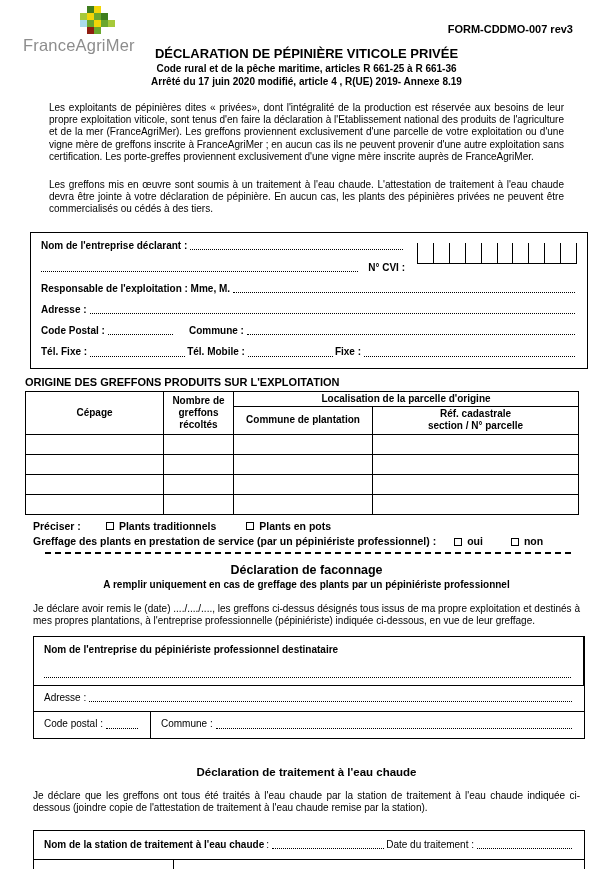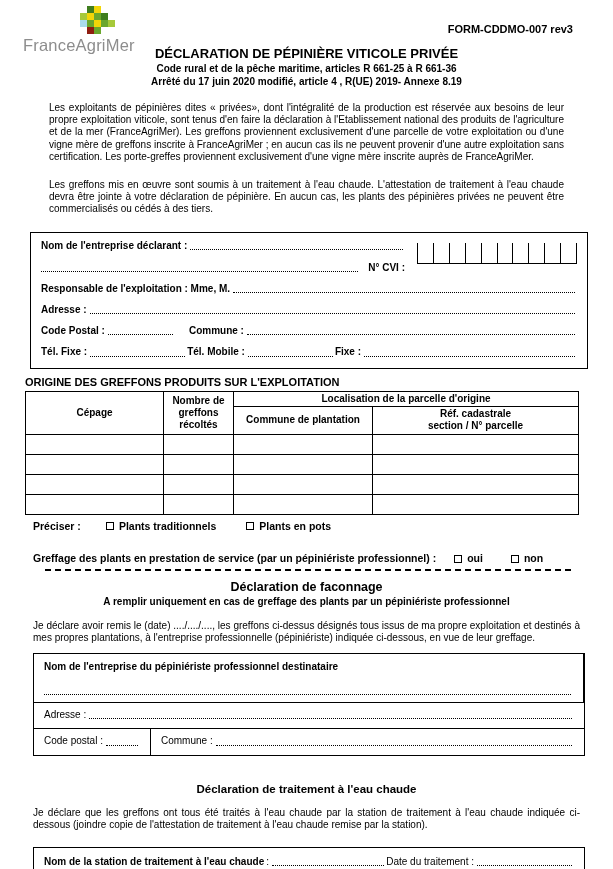--- a/index.html
+++ b/index.html
@@ -56,21 +56,21 @@
   table { border-collapse:collapse; width:553px; margin-top:2px; table-layout:fixed; }
   th,td { border:1.5px solid #000; font-size:10px; }
   th { font-weight:bold; text-align:center; vertical-align:middle; padding:1px 2px; }
   .th-loc { height:13px; }
   .pre { white-space:pre-line; }
   tbody td { height:20px; }
 
   
   .opts { margin:5px 33px 0 33px; font-weight:bold; font-size:10.5px; }
   .opt-row { display:flex; align-items:center; }
-  .opt-row + .opt-row { margin-top:20px; }
+  .opt-row + .opt-row { margin-top:3px; }
   .gap25 { display:inline-block; width:25px; } .gap30 { display:inline-block; width:30px; }
   .gap18 { display:inline-block; width:18px; } .gap28 { display:inline-block; width:28px; }
   .dashsep { margin:4px 42px 0 45px; border-top:2px dashed #000; height:0; }
 
   
   .fac-h { margin-top:9px; text-align:center; font-size:12.5px; font-weight:bold; }
   .fac-sub { text-align:center; font-size:10px; font-weight:bold; margin-top:1px; }
   .para { margin:11px 33px 0 33px; text-align:justify; }
 
   .box2 { margin:9px 28px 0 33px; border:1.5px solid #000; }

